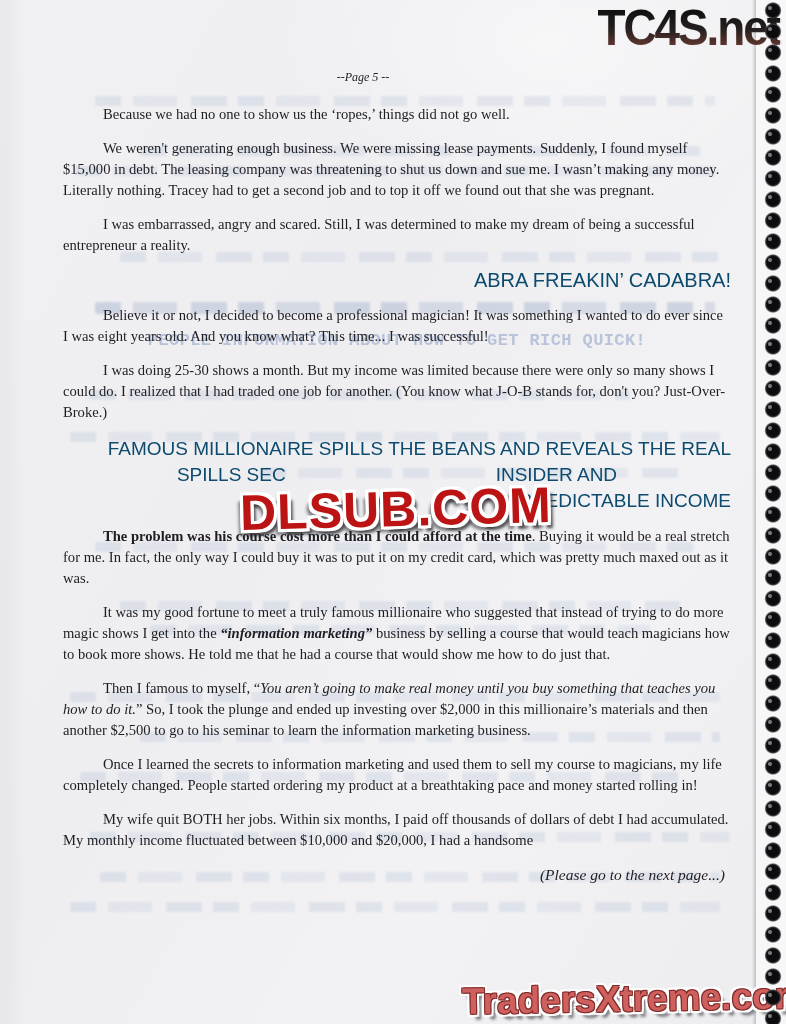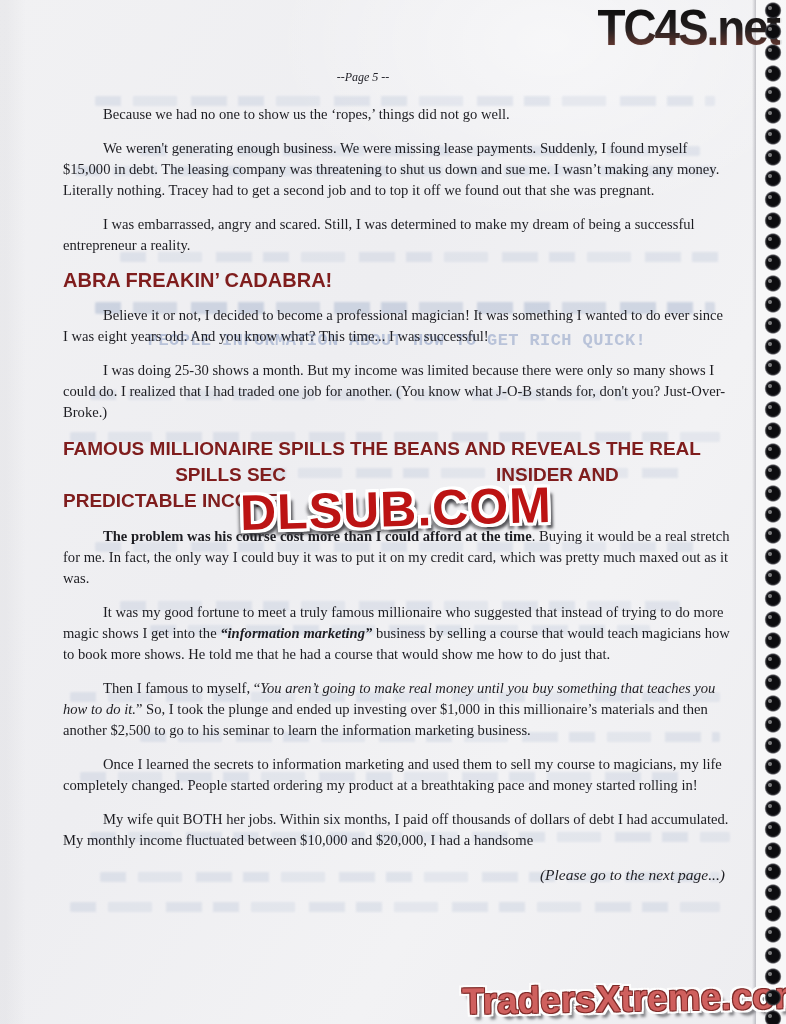--- a/index.html
+++ b/index.html
@@ -85,22 +85,22 @@
   }
   .content{
     position:absolute;top:104px;left:63px;width:668px;z-index:6;
     font-size:14.6px;line-height:21px;color:#1d1d22;
   }
   .para{margin:0 0 13px;text-indent:40px;}
   .seg-b{font-weight:bold;}
   .seg-i{font-style:italic;}
   .seg-bi{font-weight:bold;font-style:italic;}
   .hd{
-    font-family:"Liberation Sans",sans-serif;font-weight:bold;color:#7f1d1d;
-    text-align:left;text-indent:0;
+    font-family:"Liberation Sans",sans-serif;font-weight:normal;color:#0c4a6e;
+    text-align:right;text-indent:0;
   }
   .hd1{font-size:20px;margin:14px 0 14px;}
   .hd2{font-size:19px;line-height:26px;margin:10px 0 12px;}
   .hd2-mid{display:flex;justify-content:center;align-items:center;}
   .hd2-spacer{display:inline-block;width:210px;}
   .hd3{font-size:20px;margin:16px 0 14px;}
   .footer-note{
     margin:2px 0 0;text-align:right;font-style:italic;font-size:15.5px;color:#1d1d22;
     text-indent:0;padding-right:6px;
   }
@@ -152,21 +152,21 @@
     <div class="hd2-mid">
       <span>SPILLS SEC</span>
       <span class="hd2-spacer"></span>
       <span>INSIDER AND</span>
     </div>
     <div>PREDICTABLE INCOME</div>
   </div>
 
   <p class="para"><span class="seg-b">The problem was his course cost more than I could afford at the time</span><span>. Buying it would be a real stretch for me. In fact, the only way I could buy it was to put it on my credit card, which was pretty much maxed out as it was.</span></p>
   <p class="para"><span>It was my good fortune to meet a truly famous millionaire who suggested that instead of trying to do more magic shows I get into the </span><span class="seg-bi">“information marketing”</span><span> business by selling a course that would teach magicians how to book more shows. He told me that he had a course that would show me how to do just that.</span></p>
-  <p class="para"><span>Then I famous to myself, “</span><span class="seg-i">You aren’t going to make real money until you buy something that teaches you how to do it.</span><span>”  So, I took the plunge and ended up investing over $1,000 in this millionaire’s materials and then another $2,500 to go to his seminar to learn the information marketing business.</span></p>
+  <p class="para"><span>Then I famous to myself, “</span><span class="seg-i">You aren’t going to make real money until you buy something that teaches you how to do it.</span><span>”  So, I took the plunge and ended up investing over $2,000 in this millionaire’s materials and then another $2,500 to go to his seminar to learn the information marketing business.</span></p>
 
 
   <p class="para">Once I learned the secrets to information marketing and used them to sell my course to magicians, my life completely changed. People started ordering my product at a breathtaking pace and money started rolling in!</p>
   <p class="para">My wife quit BOTH her jobs. Within six months, I paid off thousands of dollars of debt I had accumulated. My monthly income fluctuated between $10,000 and $20,000, I had a handsome</p>
 
   <p class="footer-note">(Please go to the next page...)</p>
 </div>
 
 <div class="binding"></div>
 

